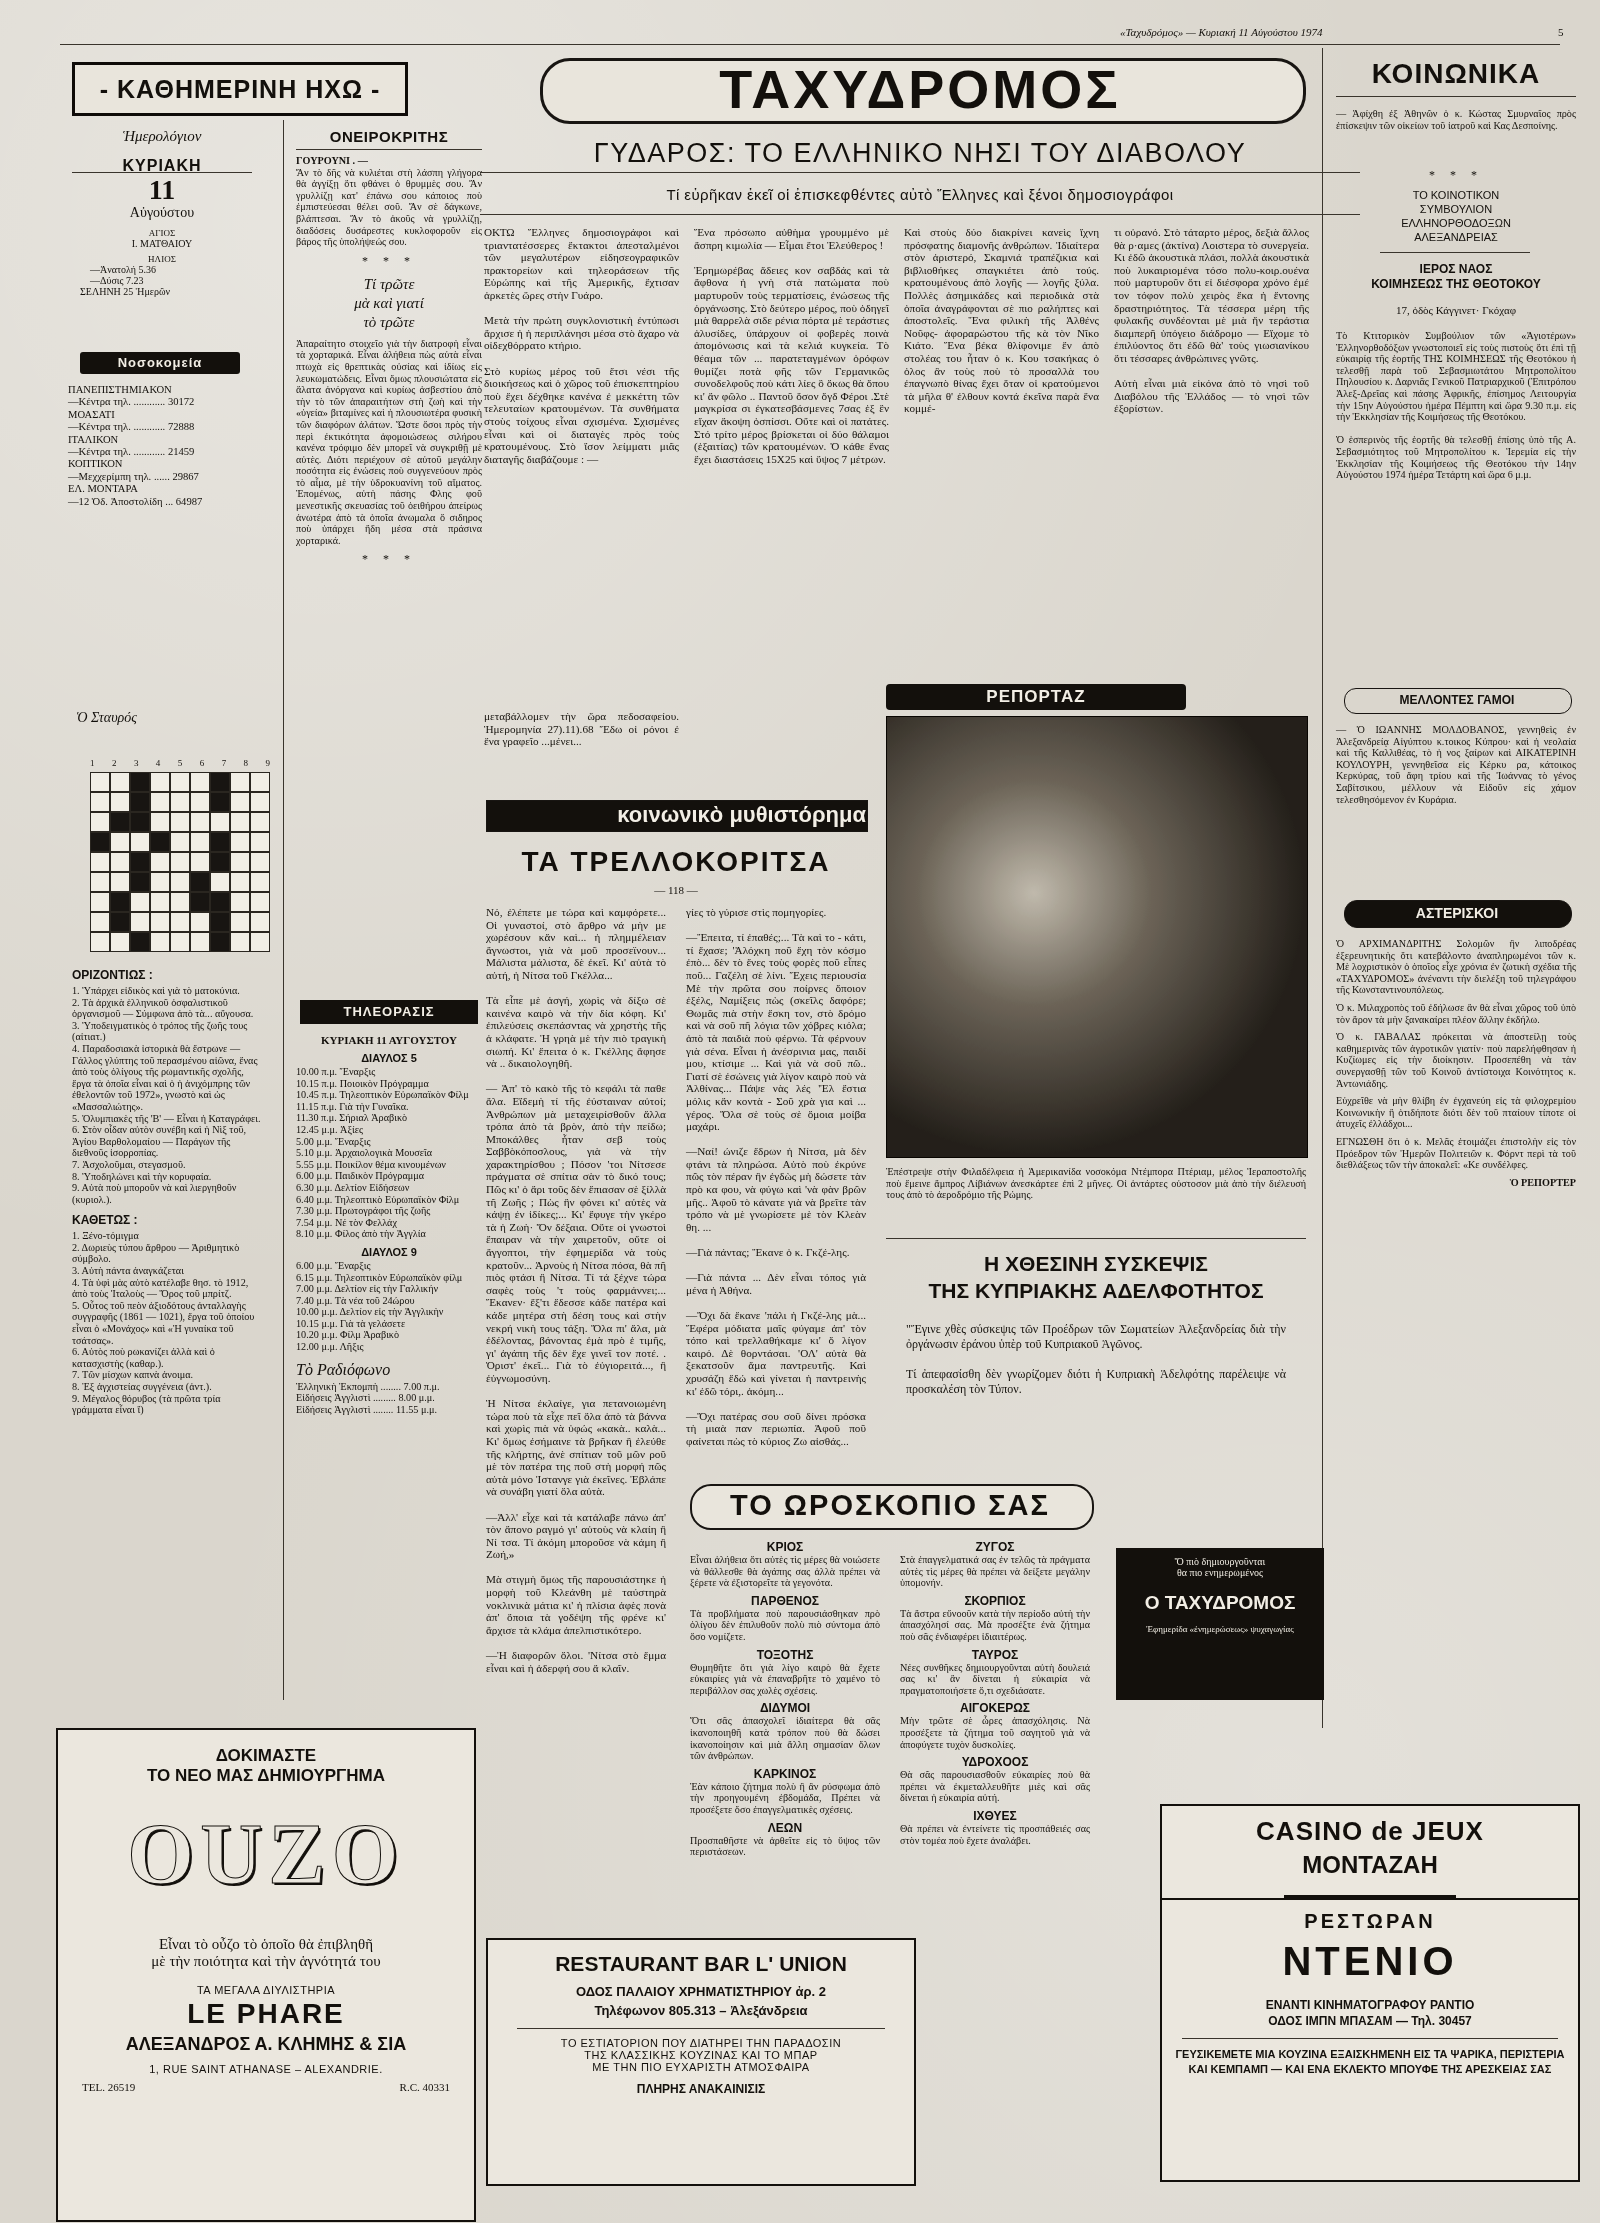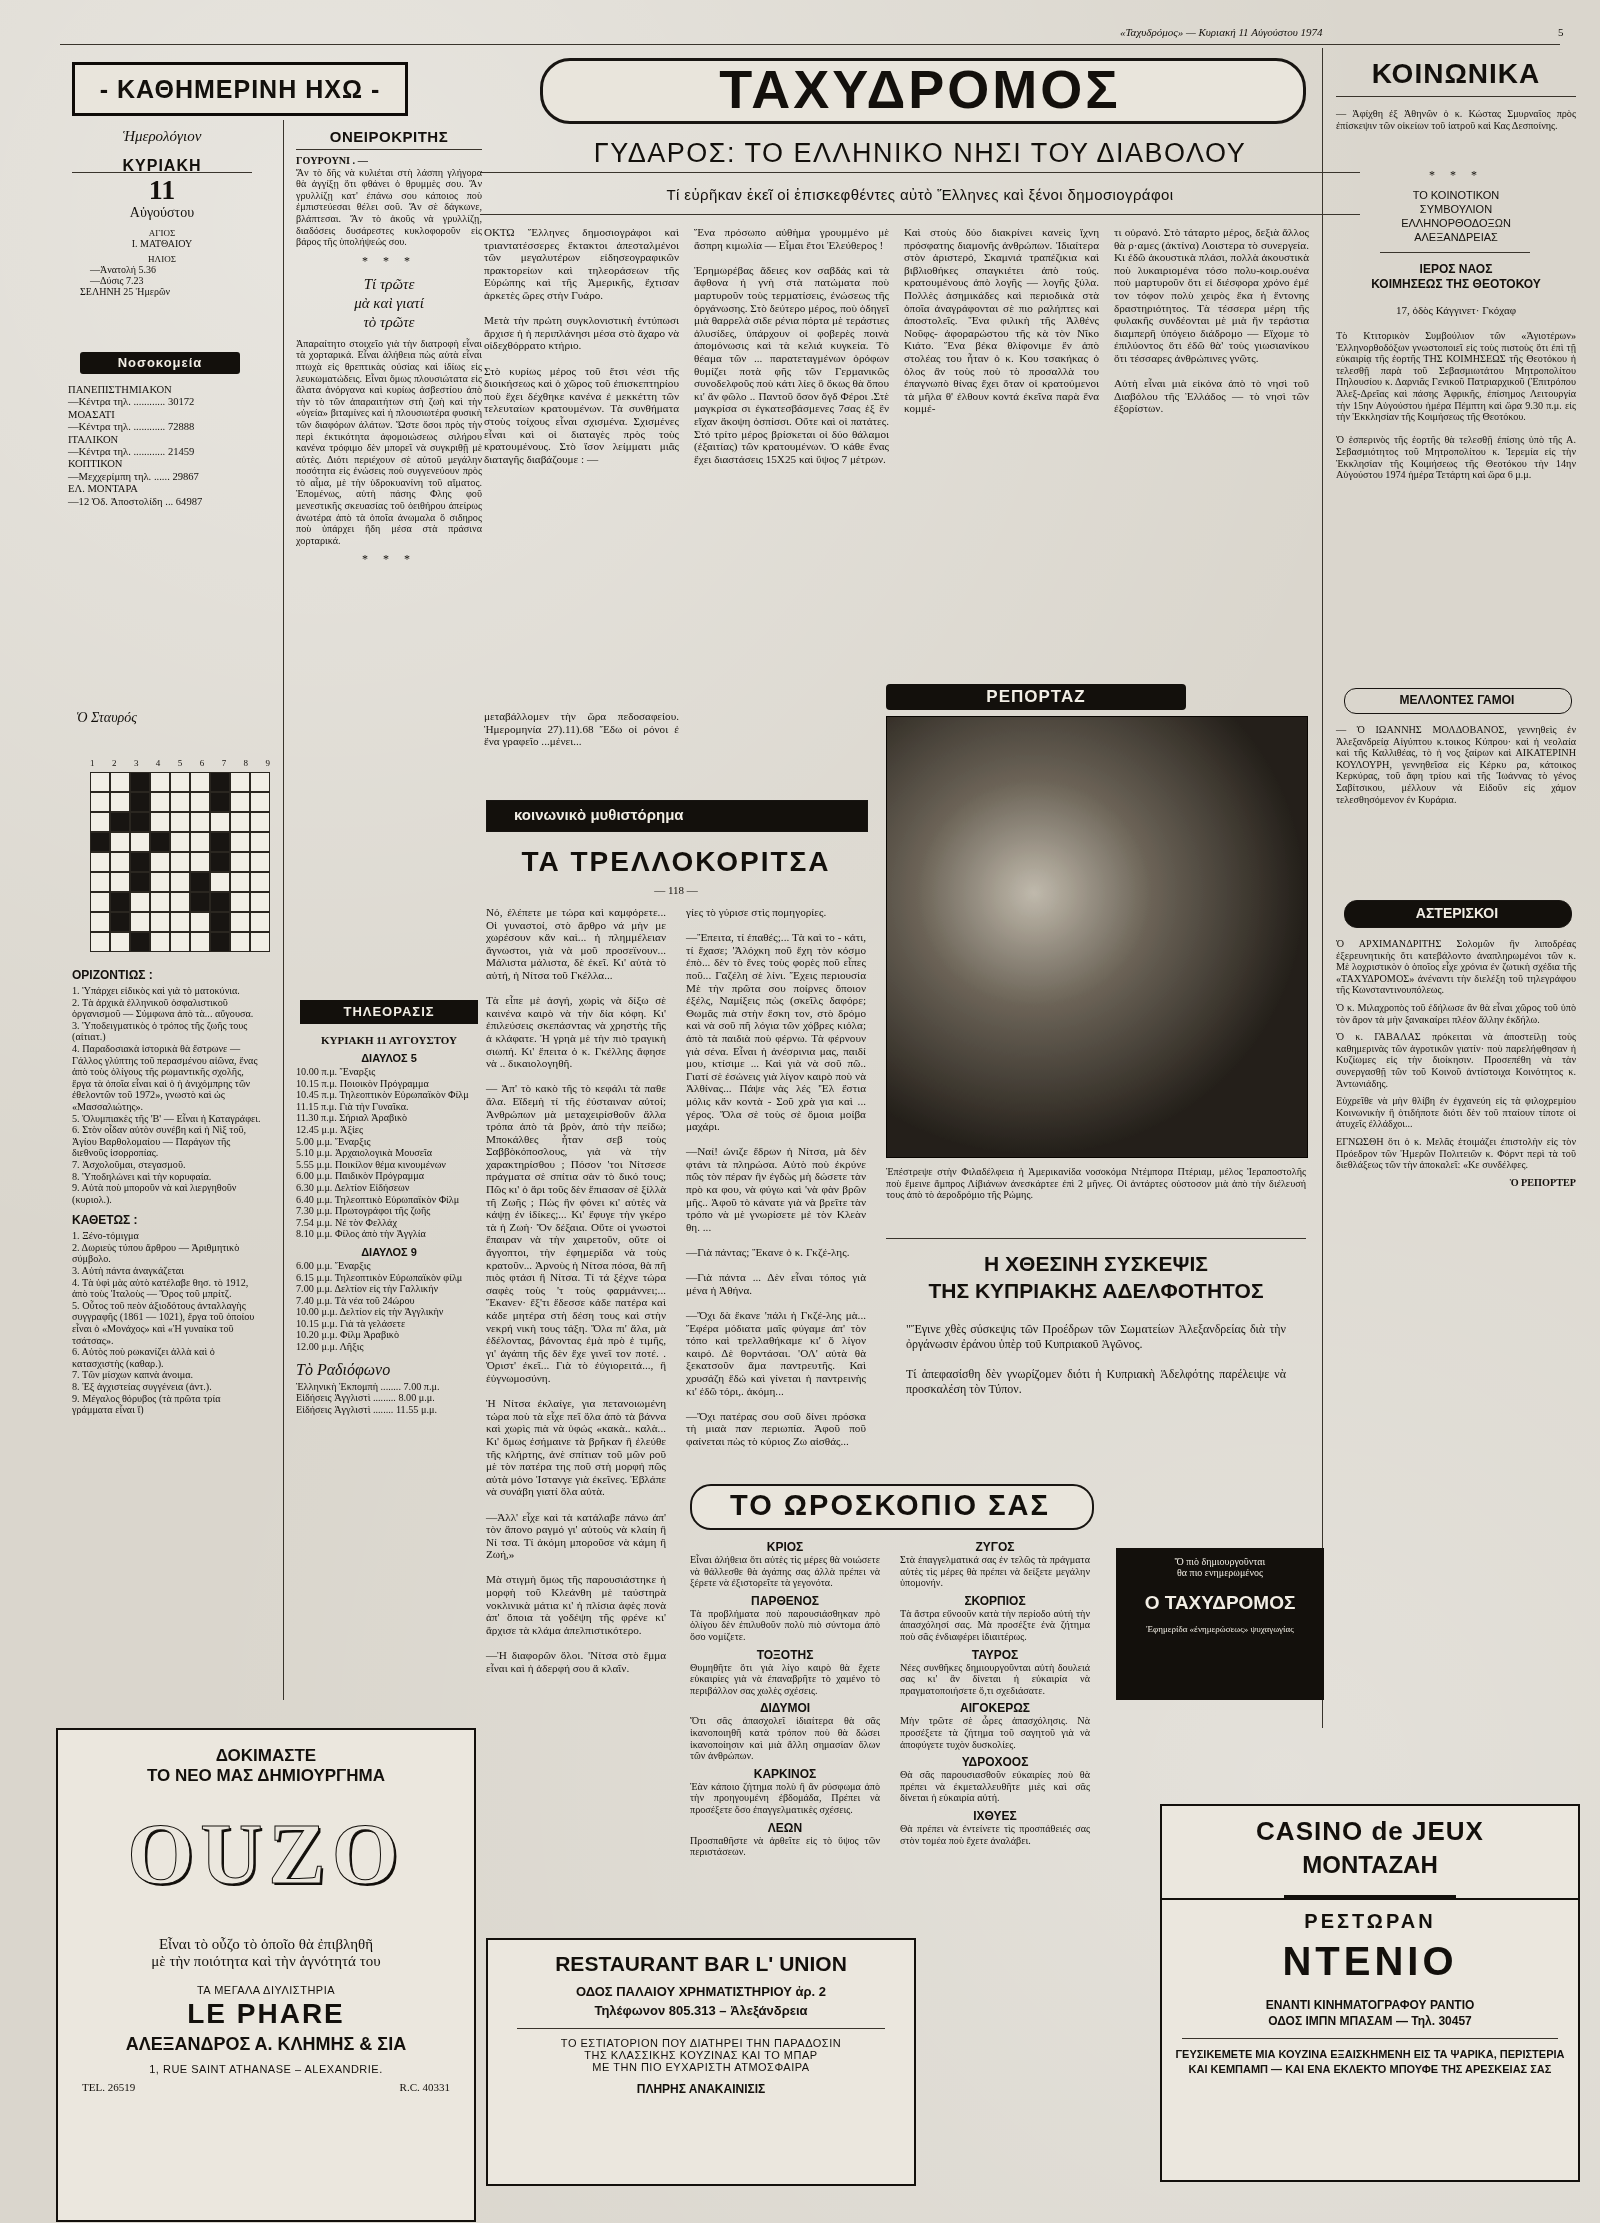--- a/index.html
+++ b/index.html
@@ -359,21 +359,21 @@
   <div class="col jt" style="left:694px;top:226px;width:195px;">Ἕνα πρόσωπο αὐθὴμα γρουμμένο μὲ ἄσπρη κιμωλία — Εἶμαι ἕτοι Ἐλεύθερος !
 
 Ἐρημωρέβας ἄδειες κον σαβδάς καὶ τὰ ἄφθονα ἡ γνὴ στὰ πατώματα ποὺ μαρτυροῦν τοὺς τερματίσεις, ἐνώσεως τῆς ὀργάνωσης. Στὸ δεύτερο μέρος, ποὺ ὁδηγεῖ μιὰ θαρρελὰ σιδε ρένια πόρτα μὲ τεράστιες ἁλυσίδες, ὑπάρχουν οἱ φοβερὲς ποινὰ ἀπομόνωσις καὶ τὰ κελιά κυγκεία. Τὸ θέαμα τῶν ... παρατεταγμένων ὁρόφων θυμίζει ποτὰ φῆς τῶν Γερμανικῶς συνοδελφοῦς ποὺ κάτι λίες ὃ ὅκως θὰ ὅπου κι' ἄν φῶλο .. Παντοῦ ὅσον ὅγδ Φέροι .Στὲ μαγκρίσα σι ἐγκατεσβάσμενες 7σας ἑξ ἓν εἴχαν ἄκοψη ὁσπίσσι. Οὔτε καὶ οἱ πατάτες. Στό τρίτο μέρος βρίσκεται οἱ δύο θάλαμοι (ἑξαιτίας) τῶν κρατουμένων. Ὁ κάθε ἕνας ἔχει διαστάσεις 15Χ25 καὶ ὕψος 7 μέτρων.</div>
   <div class="col jt" style="left:904px;top:226px;width:195px;">Καὶ στοὺς δύο διακρίνει κανεὶς ἴχνη πρόσφατης διαμονῆς ἀνθρώπων. Ἰδιαίτερα στὸν ἀριστερό, Σκαμνιά τραπέζικια καὶ βιβλιοθήκες σπαγκιέτει ἀπὸ τούς. κρατουμένους ἀπὸ λογῆς — λογῆς ξύλα. Πολλὲς ἀσημικάδες καὶ περιοδικὰ στὰ ὁποῖα ἀναγράφονται σὲ πιο ραλήπτες καὶ ἀποστολεῖς. Ἕνα φιλικὴ τῆς Ἀλθένς Νοῦφς- ἀφοραρώστου τῆς κὰ τὸν Νῖκο Κιάτο. Ἕνα βέκα θλίφονιμε ἔν ἀπὸ στολέας του ἦταν ὁ κ. Κου τσακήκας ὁ ὁλος ἂν τοὺς ποὺ τὸ προσαλλὰ του ἐπαγνωπὸ θίνας ἔχει ὅταν οἱ κρατούμενοι τὰ μῆλα θ' ἐλθουν κοντά ἐκεῖνα παρὰ ἕνα κομμέ-</div>
   <div class="col jt" style="left:1114px;top:226px;width:195px;">τι οὐρανό. Στὸ τάταρτο μέρος, δεξιὰ ἄλλος θὰ ρ·αμες (ἀκτίνα) Λοιστερα τὸ συνεργεία. Κι ἐδῶ ἀκουστικὰ πλάσι, πολλὰ ἀκουστικὰ ποὺ λυκαιριομένα τόσο πολυ-κοιρ.ουένα ποὺ μαρτυροῦν ὅτι εἰ διέσφορα χρόνο ἐμέ τον τόφον πολὺ χειρὸς ἔκα ἡ ἔντονης δραστηριότητος. Τὰ τέσσερα μέρη τῆς φυλακῆς συνδέονται μὲ μιὰ ἥν τεράστια διαμπερῆ ὑπόγειο διάδρομο — Εἴχομε τὸ ἐπιλύοντος ὅτι ἐδῶ θὰ' τοὺς γιωσιανίκου ὅτι τέσσαρες ἀνθρώπινες γνῶτς.
 
 Αὐτὴ εἶναι μιὰ εἰκόνα ἀπὸ τὸ νησὶ τοῦ Διαβόλου τῆς Ἑλλάδος — τὸ νησὶ τῶν ἐξορίστων.</div>
 
   <div class="box" style="left:486px;top:800px;width:380px;height:30px;background:#15120e;">
   </div>
-  <div style="position:absolute;left:486px;top:800px;width:380px;height:30px;line-height:30px;text-align:left;color:#f0ece3;font-family:'Liberation Sans',sans-serif;font-weight:bold;font-size:15px;padding-left:28px;">κοινωνικὸ μυθιστόρημα</div>
+  <div style="position:absolute;left:486px;top:800px;width:380px;height:30px;line-height:30px;text-align:right;color:#f0ece3;font-family:'Liberation Sans',sans-serif;font-weight:bold;font-size:22px;">κοινωνικὸ μυθιστόρημα</div>
   <div class="hd" style="position:absolute;left:486px;top:846px;width:380px;text-align:center;font-size:28px;letter-spacing:2px;">ΤΑ ΤΡΕΛΛΟΚΟΡΙΤΣΑ</div>
   <div class="ctr" style="position:absolute;left:486px;top:884px;width:380px;font-size:11px;">— 118 —</div>
 
   <div class="col jt" style="left:486px;top:906px;width:180px;">Νό, ἐλέπετε με τώρα καὶ καμφόρετε... Οἱ γυναστοί, στὸ ἄρθρο νά μὴν με χωρέσουν κἄν καὶ... ἡ πλημμέλειαν ἄγνωστοι, γιὰ νὰ μοῦ προσεϊνουν... Μάλιστα μάλιστα, δὲ ἐκεῖ. Κι' αὐτὰ τὸ αὐτή, ἡ Νίτσα τοῦ Γκέλλα...
 
 Τὰ εἶπε μὲ ἀσγή, χωρὶς νὰ δίξω σὲ καινένα καιρὸ νὰ τὴν δία κόφη. Κι' ἐπιλεύσεις σκεπάσντας νὰ χρηστὴς τῆς ἀ κλάφατε. Ἡ γρηὰ μὲ τὴν πιὸ τραγικὴ σιωπή. Κι' ἔπειτα ὁ κ. Γκέλλης ἄφησε νὰ .. δικαιολογηθῆ.
 
 — Ἀπ' τὸ κακὸ τῆς τὸ κεφάλι τὰ παθε ἄλα. Εἴδεμὴ τί τῆς ἐύσταιναν αὐτοί; Ἀνθρώπων μὰ μεταχειρίσθοῦν ἄλλα τρόπα ἀπὸ τὰ βρὸν, ἀπὸ τὴν πείδω; Μποκάλθες ἦταν σεβ τοὺς Σαββὸκόποσλους, γιὰ νὰ τὴν χαρακτηρίσθου ; Πόσον 'τοι Νίτσεσε πράγματα σὲ σπίτια σὰν τὸ δικό τους; Πῶς κι' ὁ ἄρι τοῦς δὲν ἔπιασαν σὲ ξίλλὰ τῆ Ζωῆς ; Πὼς ἢν φόνει κι' αὐτὲς νὰ κάψῃ ἐν ἰδίκες;... Κι' ἔφυγε τὴν γκέρο τὰ ἡ Ζωὴ· Ὄν δέξαια. Οὕτε οἱ γνωστοὶ ἔπαιραν νὰ τὴν χαιρετοῦν, οὔτε οἱ ἄγγοπτοι, τὴν ἐφημερίδα νὰ τοὺς κρατοῦν... Ἀρνοὺς ἡ Νίτσα πόσα, θὰ πῆ πιὸς φτάσι ἢ Νίτσα. Τί τά ξέχνε τώρα σαφὲς τοὺς 'τ τοὺς φαρμάννει;... Ἔκανεν· ἔξ'τι ἔδεσσε κάδε πατέρα καὶ κάδε μητέρα στὴ δέση τους καὶ στὴν νεκρή νικὴ τους τάξη. Ὅλα πι' ἄλα, μὰ ἐδέλοντας, βάνοντας ἐμὰ πρὸ ἑ τιμῆς, γι' ἀγάπη τῆς δὲν ἔχε γινεῖ τον ποτέ. . Ὁριστ' ἐκεῖ... Γιὰ τὸ ἐὐγιορειτά..., ἢ ἐὐγνωμοσύνη.
 
 Ἡ Νίτσα ἐκλαίγε, για πετανοιωμένη τώρα ποὺ τὰ εἶχε πεῖ ὅλα ἀπὸ τὰ βάννα καὶ χωρὶς πιὰ νὰ ὑφώς «κακὰ.. καλὰ... Κι' ὅμως ἐσήμαινε τὰ βρῆκαν ἢ ἐλεύθε τῆς κλήρτης, ἀνὲ σπίτιαν τοῦ μῶν ροῦ μὲ τὸν πατέρα της ποῦ στὴ μορφή πῶς αὐτὰ μόνο Ἰστανγε γιὰ ἐκεῖνες. Ἐβλάπε νὰ συνάβη γιατί ὅλα αὐτὰ.

